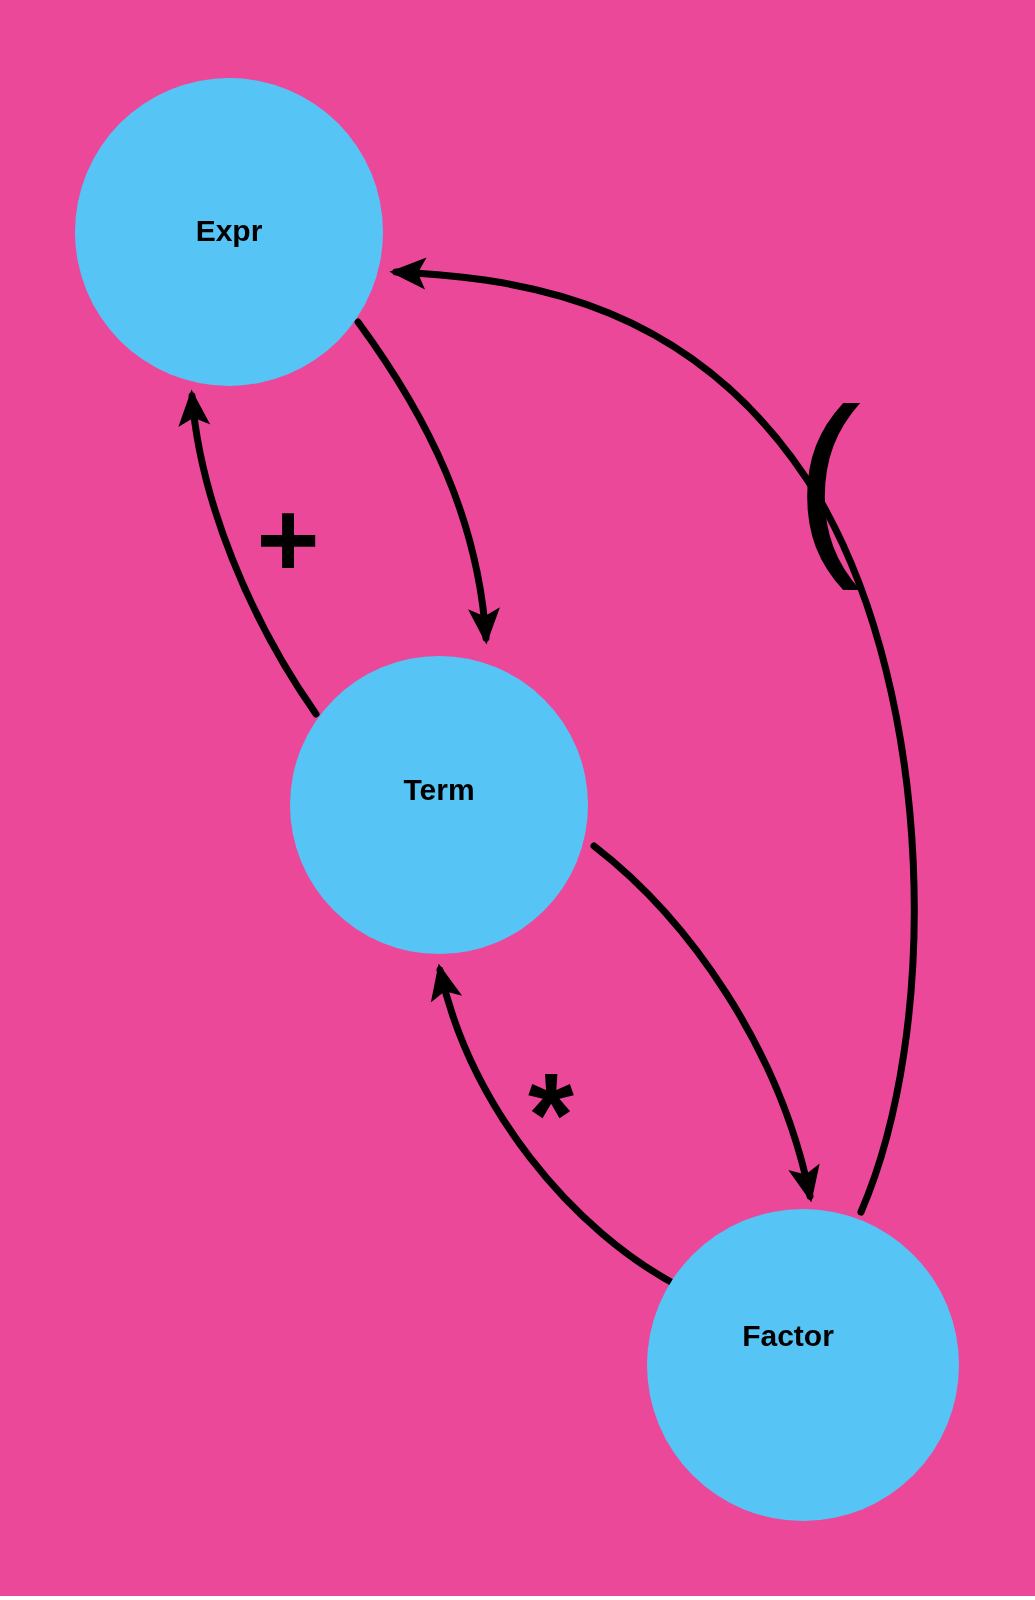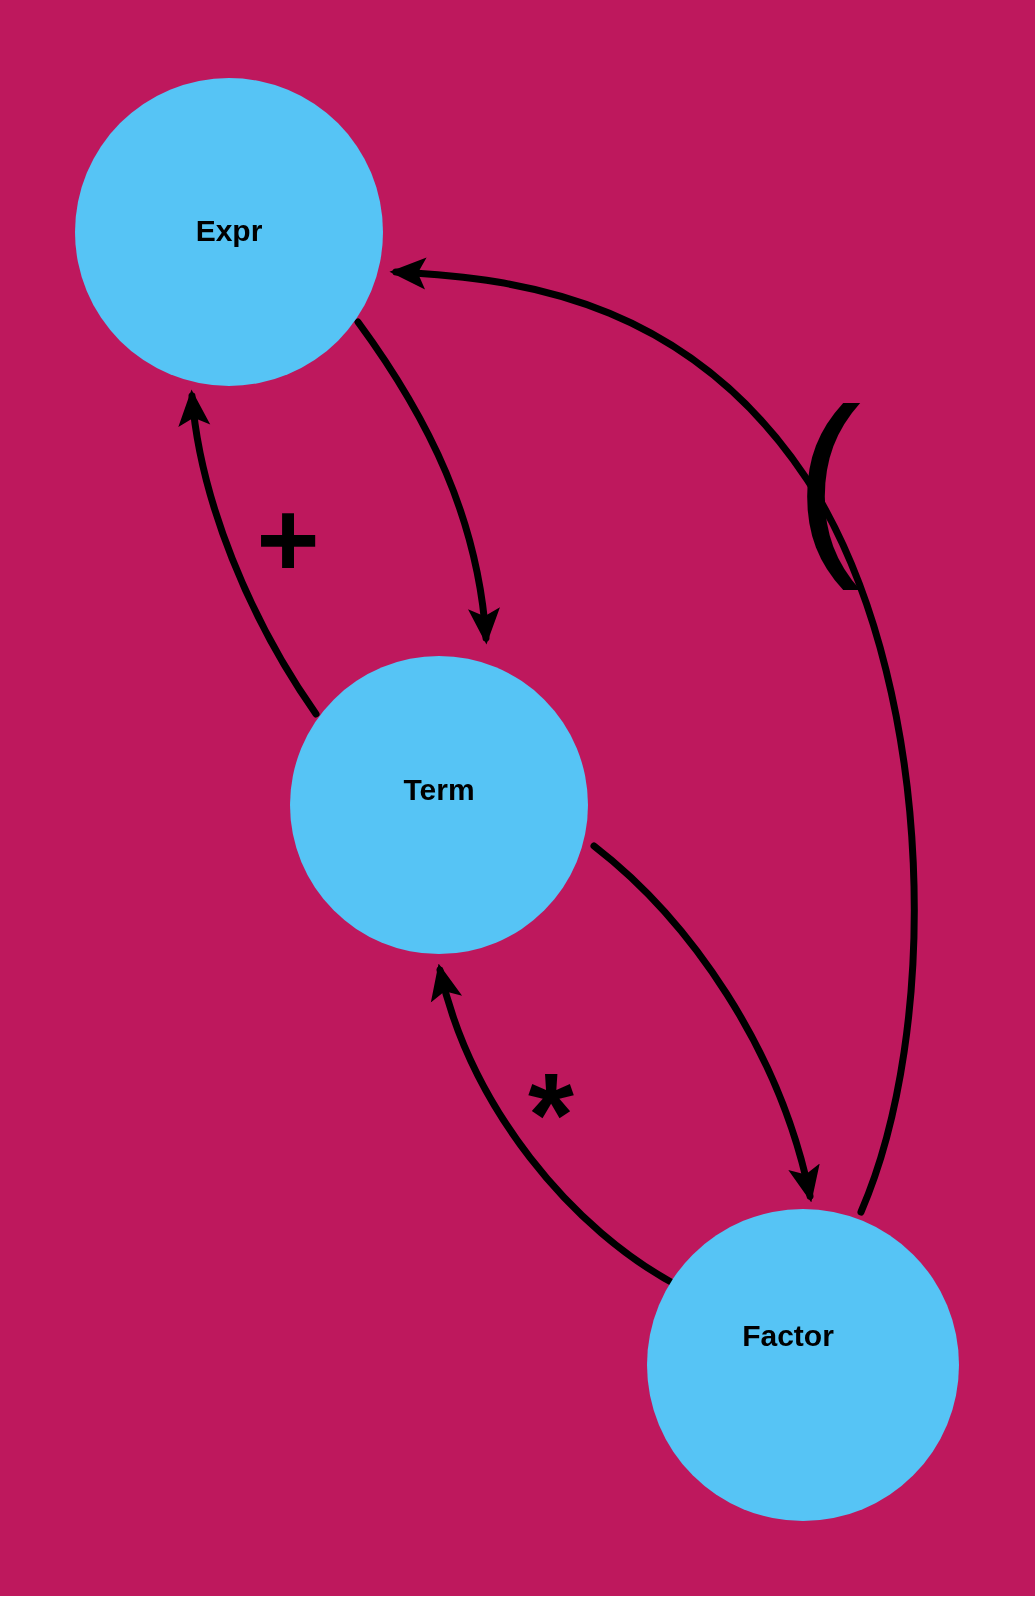--- a/index.html
+++ b/index.html
@@ -11,21 +11,21 @@
   body {
     width: 1035px;
     height: 1600px;
     font-family: "Liberation Sans", sans-serif;
     overflow: hidden;
   }
   #diagram-root {
     position: relative;
     width: 1035px;
     height: 1596px;
-    background: #be185d;
+    background: #ec4899;
   }
   #diagram-svg {
     position: absolute;
     top: 0;
     left: 0;
     width: 1035px;
     height: 1600px;
     display: block;
   }
   .node-circle {

